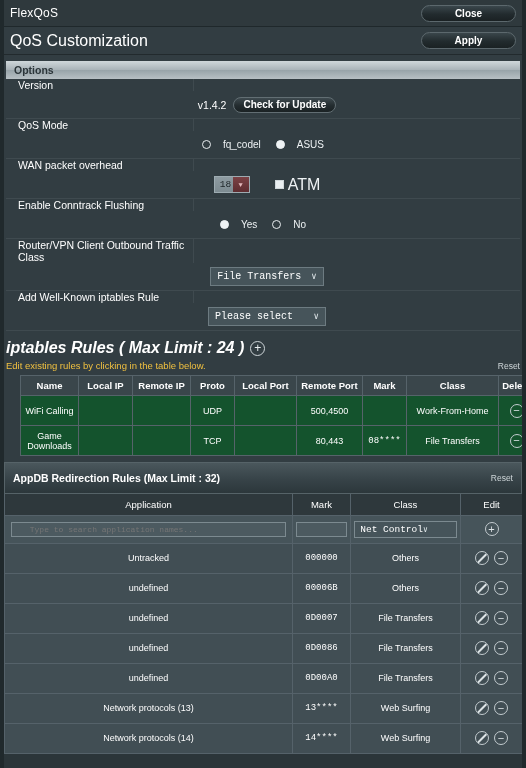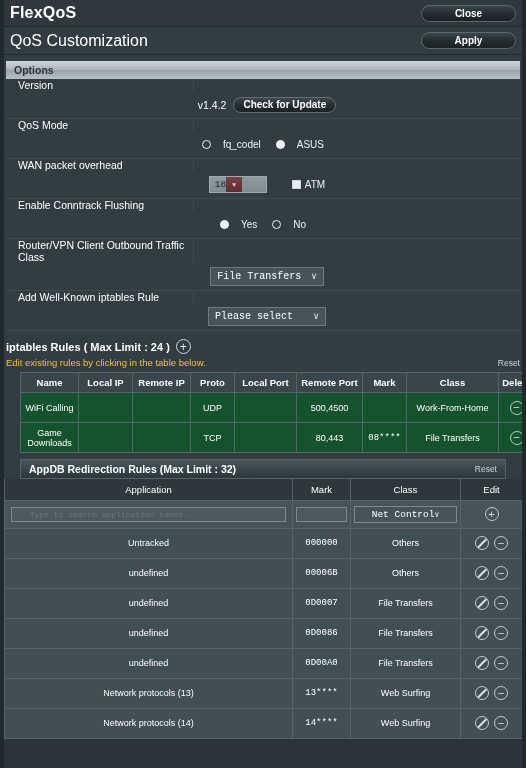--- a/index.html
+++ b/index.html
@@ -20,21 +20,21 @@
   
   .titlebar {
     height: 27px;
     background: #2f393d;
     display: flex; align-items: center;
     padding: 0 10px;
     border-bottom: 1px solid #1f282b;
     flex: none;
   }
   .titlebar .title {
-    font-size: 16px; font-weight: bold; color: #ffffff;
+    font-size: 12px; font-weight: normal; color: #ffffff;
     letter-spacing: .2px;
   }
   .spacer { flex: 1 1 auto; }
   .pill {
     min-width: 95px; height: 17px;
     border-radius: 9px;
     background: linear-gradient(to bottom, #3a464b 0%, #222b2e 55%, #1a2123 100%);
     border: 1px solid #5c686d;
     color: #ffffff; font-size: 10px; font-weight: bold;
     display: flex; align-items: center; justify-content: center;
@@ -55,22 +55,22 @@
     margin: 6px 6px 0 6px;
     background: linear-gradient(to bottom, #cfd7da 0%, #aab4b9 48%, #97a3a8 50%, #b7c0c4 100%);
     display: flex; align-items: center;
     padding: 0 8px;
     flex: none;
   }
   .sec-head .lbl {
     font-size: 10.5px; font-weight: bold; color: #2b3539;
   }
   .sec-head-dark {
-    height: 20px;
-    margin: 0 20px;
+    height: 32px;
+    margin: 0 4px;
     background: linear-gradient(to bottom, #4a575c 0%, #374348 55%, #2c373b 100%);
     display: flex; align-items: center;
     padding: 0 8px;
     border: 1px solid #566368;
     flex: none;
   }
   .sec-head-dark .lbl {
     font-size: 10.5px; font-weight: bold; color: #ffffff;
   }
   .reset-link {
@@ -115,27 +115,27 @@
   .radio {
     width: 9px; height: 9px; border-radius: 50%;
     border: 1px solid #e9eef0; background: transparent;
     flex: none;
   }
   .radio.on { background: #eef2f4; border-color: #eef2f4; }
   .radio-lbl { font-size: 10px; color: #eef2f4; }
 
   .cbx-wrap { display: inline-flex; align-items: center; gap: 4px; margin-left: 18px; }
   .cbx { width: 9px; height: 9px; background: #e9eef0; border: 1px solid #cfd6d9; flex: none; }
-  .cbx-lbl { font-size: 10px; color: #eef2f4; }
+  .cbx-lbl { font-size: 16px; color: #eef2f4; }
 
   .sel-num {
-    width: 58px; height: 17px;
+    width: 36px; height: 17px;
     background: linear-gradient(to bottom,#8e9ba1,#7d8b91);
     border: 1px solid #9dabb1;
-    display: flex; align-items: center; 
+    display: flex; align-items: center; justify-content: space-between;
     font-family: "Liberation Mono", monospace;
     font-size: 9.5px; color: #1e2629;
     padding-left: 5px; cursor: pointer;
   }
   .sel-num .arw {
     width: 16px; height: 15px; margin-right: 0;
     background: linear-gradient(to bottom,#7b4245,#5e2c30);
     display:flex; align-items:center; justify-content:center;
     font-size: 7px; color: #e2b7ba;
   }
@@ -149,21 +149,21 @@
     padding: 0 6px; cursor: pointer;
   }
   .sel-txt .cv { font-size: 9px; color: #dfe6e9; margin-left: 10px; }
 
   
   .ipt-head {
     margin: 8px 6px 0 6px;
     display: flex; align-items: center; gap: 6px;
     flex: none;
   }
-  .ipt-head .lbl { font-size: 11px; font-weight: bold; color: #ffffff; }
+  .ipt-head .lbl { font-size: 16px; font-weight: bold; color: #ffffff; font-style: italic; }
   .circ {
     width: 15px; height: 15px; border-radius: 50%;
     border: 1.5px solid #cfd6d9; color: #e9eef0;
     display: flex; align-items: center; justify-content: center;
     font-size: 12px; line-height: 1; cursor: pointer;
     background: transparent;
   }
   .hintrow {
     margin: 3px 6px 0 6px;
     display: flex; align-items: center;
@@ -245,21 +245,21 @@
     width: 88%; height: 15px;
     background: #4c5a60;
     border: 1px solid #7c8a90;
     color: #ffffff; font-size: 9px;
     outline: none;
   }
   .sel-small {
     width: 94%; height: 17px; margin: 0 auto;
     background: #46545a;
     border: 1px solid #7c8a90;
-    display: flex; align-items: center; justify-content: center;
+    display: flex; align-items: center; justify-content: flex-start;
     font-family: "Liberation Mono", monospace;
     font-size: 9.5px; color: #ffffff;
     padding: 0 5px; cursor: pointer;
   }
   .sel-small .cv { font-size: 8px; color: #dfe6e9; }
   .mono { font-family: "Liberation Mono", monospace; font-size: 9px; }
   .botstrip { height: 8px; background: #2b3539; flex: 1 1 auto; }
   .edge-l { position:absolute; left:0; top:0; width:4px; height:768px; background:#20292c; }
   .edge-r { position:absolute; right:0; top:0; width:4px; height:768px; background:#20292c; }
 </style>

